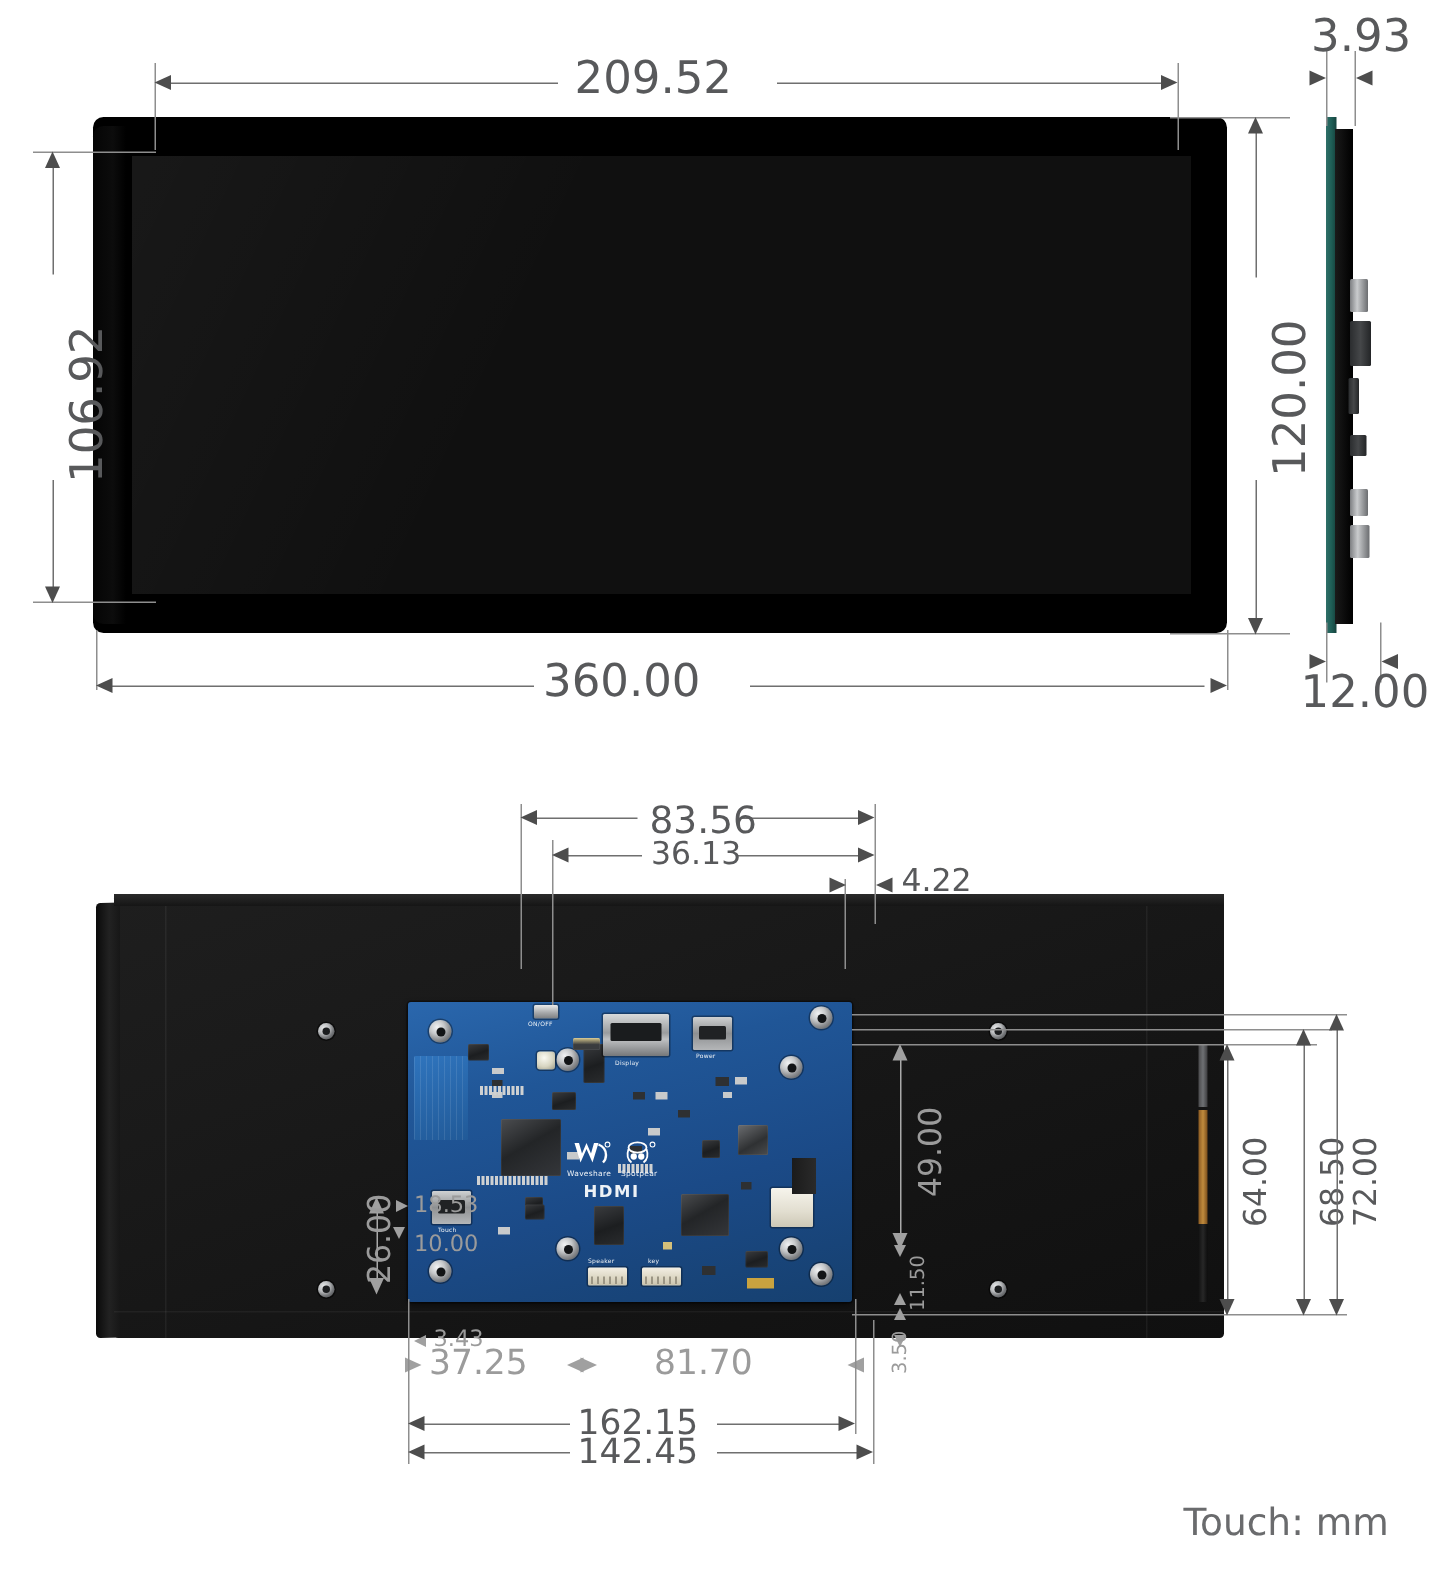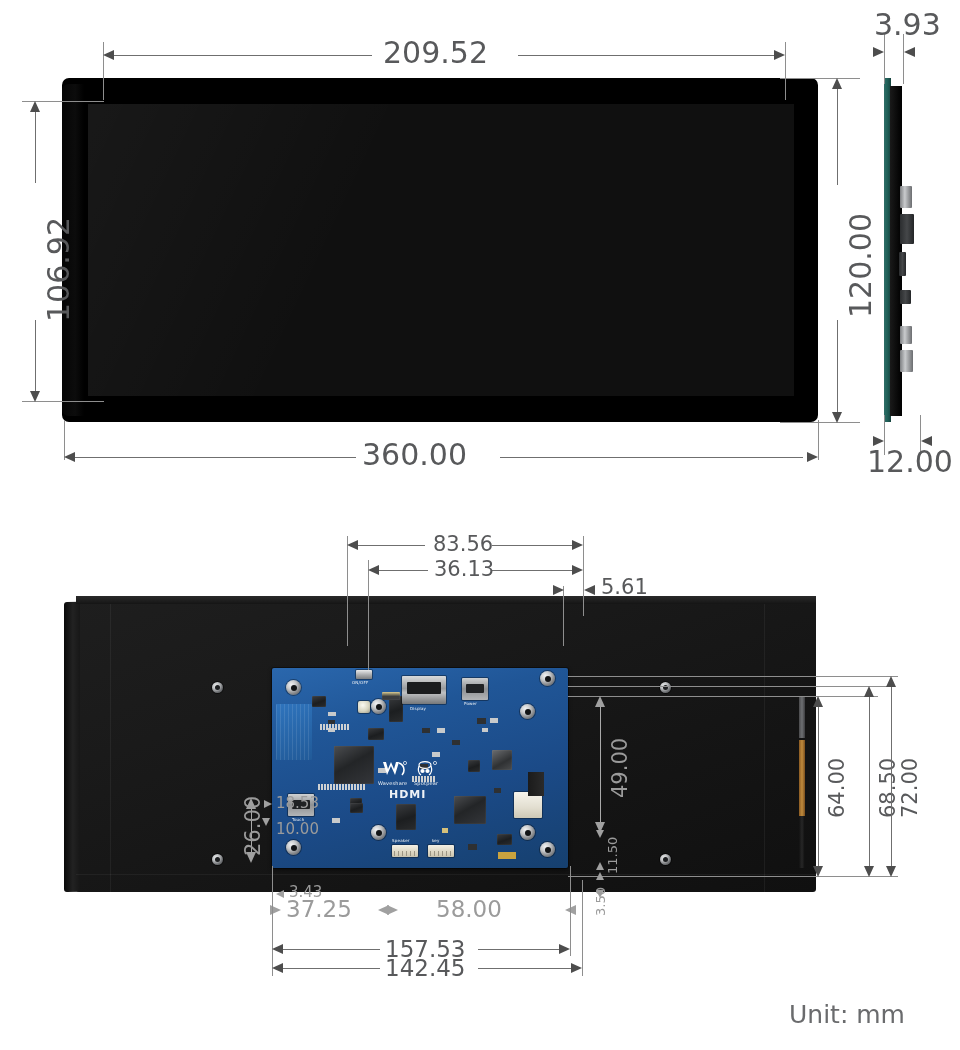--- a/index.html
+++ b/index.html
@@ -396,31 +396,31 @@
 
   <div class="ext v" style="left:347px;top:536px;height:110px;"></div>
   <div class="ext v" style="left:368px;top:560px;height:110px;"></div>
   <div class="ext v" style="left:583px;top:536px;height:80px;"></div>
   <div class="ext v" style="left:563px;top:586px;height:60px;"></div>
 
   <div class="dline" style="left:355px;top:545px;width:70px;"></div>
   <div class="dline" style="left:492px;top:545px;width:82px;"></div>
   <div class="ah left" style="left:347px;top:540px;"></div>
   <div class="ah right" style="left:572px;top:540px;"></div>
-  <div class="dim-text" style="left:433px;top:534px;font-size:21px;">83.56</div>
+  <div class="dim-text" style="left:433px;top:534px;font-size:25px;">83.56</div>
 
   <div class="dline" style="left:376px;top:570px;width:52px;"></div>
   <div class="dline" style="left:492px;top:570px;width:82px;"></div>
   <div class="ah left" style="left:368px;top:565px;"></div>
   <div class="ah right" style="left:572px;top:565px;"></div>
   <div class="dim-text" style="left:434px;top:559px;font-size:21px;">36.13</div>
 
   <div class="ah right" style="left:553px;top:585px;"></div>
   <div class="ah left" style="left:584px;top:585px;"></div>
-  <div class="dim-text" style="left:601px;top:577px;font-size:21px;">5.61</div>
+  <div class="dim-text" style="left:601px;top:577px;font-size:21px;">4.22</div>
 
   <div class="ext h" style="left:568px;top:676px;width:330px;"></div>
   <div class="ext h" style="left:568px;top:686px;width:320px;"></div>
   <div class="ext h" style="left:568px;top:696px;width:310px;"></div>
   <div class="ext h" style="left:568px;top:876px;width:330px;"></div>
 
   <div class="dline v" style="left:818px;top:700px;height:170px;background:#6f6f6f;"></div>
   <div class="ah up" style="left:813px;top:696px;"></div>
   <div class="ah down" style="left:813px;top:866px;"></div>
   <div class="dim-text rot" style="left:827px;top:818px;font-size:21px;">64.00</div>
@@ -461,33 +461,33 @@
 
   <div class="ah left lt sm" style="left:276px;top:890px;"></div>
   <div class="dim-text light" style="left:289px;top:885px;font-size:15px;">3.43</div>
 
   <div class="ah right lt" style="left:270px;top:905px;"></div>
   <div class="ah left lt" style="left:378px;top:905px;"></div>
   <div class="dim-text light" style="left:286px;top:898px;font-size:23px;">37.25</div>
 
   <div class="ah right lt" style="left:387px;top:905px;"></div>
   <div class="ah left lt" style="left:565px;top:905px;"></div>
-  <div class="dim-text light" style="left:436px;top:898px;font-size:23px;">58.00</div>
+  <div class="dim-text light" style="left:436px;top:898px;font-size:23px;">81.70</div>
 
   <div class="ext v" style="left:272px;top:866px;height:110px;"></div>
   <div class="ext v" style="left:570px;top:866px;height:90px;"></div>
   <div class="ext v" style="left:582px;top:880px;height:96px;"></div>
 
   <div class="dline" style="left:280px;top:949px;width:100px;"></div>
   <div class="dline" style="left:478px;top:949px;width:84px;"></div>
   <div class="ah left" style="left:272px;top:944px;"></div>
   <div class="ah right" style="left:559px;top:944px;"></div>
-  <div class="dim-text" style="left:385px;top:938px;font-size:23px;">157.53</div>
+  <div class="dim-text" style="left:385px;top:938px;font-size:23px;">162.15</div>
 
   <div class="dline" style="left:280px;top:968px;width:100px;"></div>
   <div class="dline" style="left:478px;top:968px;width:96px;"></div>
   <div class="ah left" style="left:272px;top:963px;"></div>
   <div class="ah right" style="left:571px;top:963px;"></div>
   <div class="dim-text" style="left:385px;top:957px;font-size:23px;">142.45</div>
 
-  <div class="unit-label" style="left:789px;top:1000px;font-size:25px;">Unit: mm</div>
+  <div class="unit-label" style="left:789px;top:1000px;font-size:25px;">Touch: mm</div>
 
 </div>
 
 </body></html>

